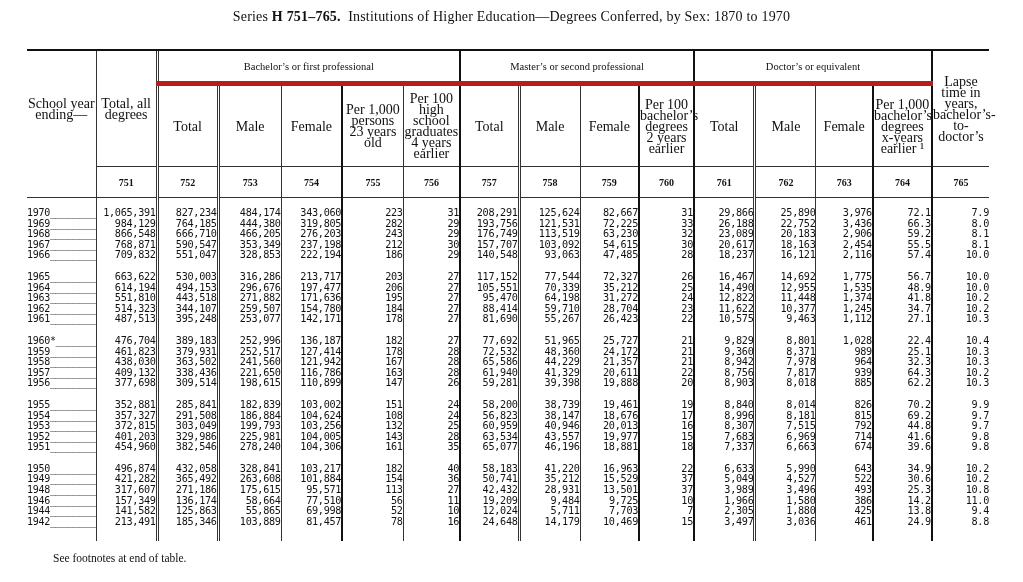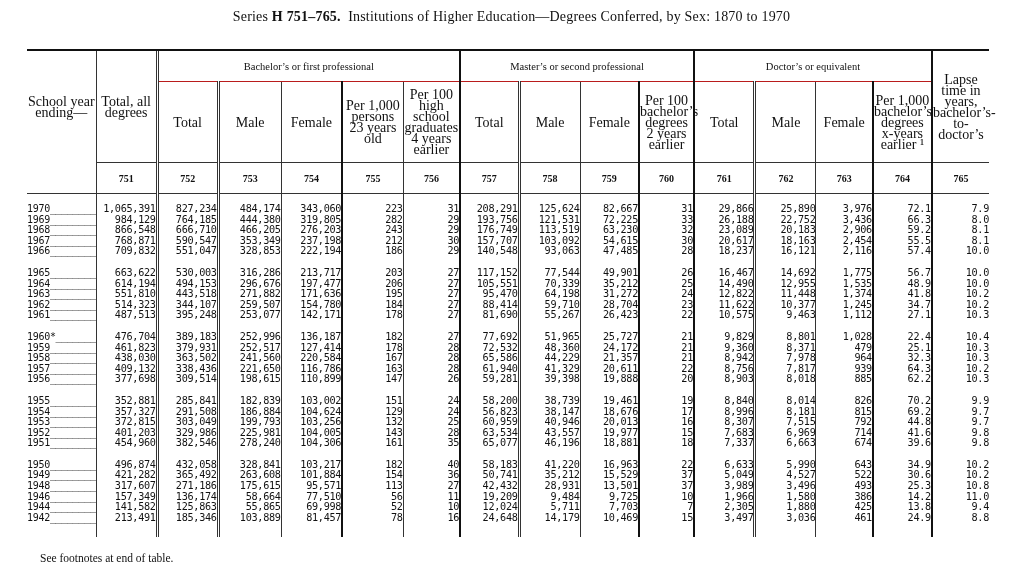--- a/index.html
+++ b/index.html
@@ -2,34 +2,34 @@
 <html><head>
 <meta charset="utf-8">
 <style>
   html, body { margin:0; padding:0; background:#ffffff; }
   body { width:1023px; height:582px; overflow:hidden; font-family:"DejaVu Serif","Liberation Serif",serif; color:#111; position:relative; }
   .title { position:absolute; left:0; width:1023px; top:9px; text-align:center; font-family:"Liberation Serif","DejaVu Serif",serif; font-size:14px; letter-spacing:0.2px; }
   .title b { font-weight:bold; }
   .topline { position:absolute; left:27px; top:49px; width:962px; height:2px; background:#111; }
   table.grid { position:absolute; left:27px; top:51px; width:962px; border-collapse:collapse; table-layout:fixed; font-family:"Liberation Serif","DejaVu Serif",serif; }
   table.grid td, table.grid th { padding:0; font-weight:normal; }
-  th.grp { font-size:10.5px; height:30px; text-align:center; border-bottom:1px solid #b91c1c; vertical-align:middle; }
+  th.grp { font-size:10.5px; height:30px; text-align:center; border-bottom:5px solid #b91c1c; vertical-align:middle; }
   th.col { font-size:14px; line-height:11px; text-align:center; vertical-align:middle; height:80px; }
   th.stub { font-size:14px; line-height:11px; text-align:center; vertical-align:middle; }
   tr.nums th { font-size:10px; font-weight:bold; height:30px; border-top:1px solid #333; border-bottom:1px solid #333; text-align:center; }
   tr.nums th.stubnum { border-top:none; }
   .vl { border-left:1px solid #333; }
   .vl2 { border-left:3px double #333; }
   .vlb { border-left:2px solid #111; }
   td.cell { font-family:"DejaVu Sans Mono","Liberation Mono",monospace; font-size:10.2px; line-height:10.6px; text-align:right; padding-right:3px; vertical-align:top; white-space:pre; letter-spacing:-0.3px; }
   td.yr { font-family:"DejaVu Sans Mono","Liberation Mono",monospace; font-size:10px; line-height:10.6px; text-align:left; padding-left:0px; vertical-align:top; white-space:pre; letter-spacing:-0.3px; }
   tr.gap td { height:11px; }
   tr.pad td { height:10px; }
   tr.end td { height:14px; }
-  .foot { position:absolute; left:40px; top:552px; font-family:"Liberation Serif","DejaVu Serif",serif; font-size:11.5px; }
+  .foot { position:absolute; left:53px; top:552px; font-family:"Liberation Serif","DejaVu Serif",serif; font-size:11.5px; }
 </style>
 </head>
 <body>
 
 <div class="title">
   <span>Series</span>
   <b>H 751–765.</b>&nbsp;
   <span>Institutions of Higher Education—Degrees Conferred, by Sex: 1870 to 1970</span>
 </div>
 <div class="topline"></div>
@@ -226,21 +226,21 @@
       <tr>
         <td class="yr">1965________</td>
         <td class="cell vl">663,622</td>
         <td class="cell vl2">530,003</td>
         <td class="cell vl2">316,286</td>
         <td class="cell vl">213,717</td>
         <td class="cell vlb">203</td>
         <td class="cell vl">27</td>
         <td class="cell vlb">117,152</td>
         <td class="cell vl2">77,544</td>
-        <td class="cell vl">49,901</td>
+        <td class="cell vl">72,327</td>
         <td class="cell vlb">26</td>
         <td class="cell vlb">16,467</td>
         <td class="cell vl2">14,692</td>
         <td class="cell vl">1,775</td>
         <td class="cell vlb">56.7</td>
         <td class="cell vlb">10.0</td>
       </tr>
       <tr>
         <td class="yr">1964________</td>
         <td class="cell vl">614,194</td>
@@ -356,30 +356,30 @@
         <td class="cell vl2">252,517</td>
         <td class="cell vl">127,414</td>
         <td class="cell vlb">178</td>
         <td class="cell vl">28</td>
         <td class="cell vlb">72,532</td>
         <td class="cell vl2">48,360</td>
         <td class="cell vl">24,172</td>
         <td class="cell vlb">21</td>
         <td class="cell vlb">9,360</td>
         <td class="cell vl2">8,371</td>
-        <td class="cell vl">479</td>
+        <td class="cell vl">989</td>
         <td class="cell vlb">25.1</td>
         <td class="cell vlb">10.3</td>
       </tr>
       <tr>
         <td class="yr">1958________</td>
         <td class="cell vl">438,030</td>
         <td class="cell vl2">363,502</td>
         <td class="cell vl2">241,560</td>
-        <td class="cell vl">220,584</td>
+        <td class="cell vl">121,942</td>
         <td class="cell vlb">167</td>
         <td class="cell vl">28</td>
         <td class="cell vlb">65,586</td>
         <td class="cell vl2">44,229</td>
         <td class="cell vl">21,357</td>
         <td class="cell vlb">21</td>
         <td class="cell vlb">8,942</td>
         <td class="cell vl2">7,978</td>
         <td class="cell vl">964</td>
         <td class="cell vlb">32.3</td>
@@ -456,21 +456,21 @@
         <td class="cell vl">826</td>
         <td class="cell vlb">70.2</td>
         <td class="cell vlb">9.9</td>
       </tr>
       <tr>
         <td class="yr">1954________</td>
         <td class="cell vl">357,327</td>
         <td class="cell vl2">291,508</td>
         <td class="cell vl2">186,884</td>
         <td class="cell vl">104,624</td>
-        <td class="cell vlb">129</td>
+        <td class="cell vlb">108</td>
         <td class="cell vl">24</td>
         <td class="cell vlb">56,823</td>
         <td class="cell vl2">38,147</td>
         <td class="cell vl">18,676</td>
         <td class="cell vlb">17</td>
         <td class="cell vlb">8,996</td>
         <td class="cell vl2">8,181</td>
         <td class="cell vl">815</td>
         <td class="cell vlb">69.2</td>
         <td class="cell vlb">9.7</td>

